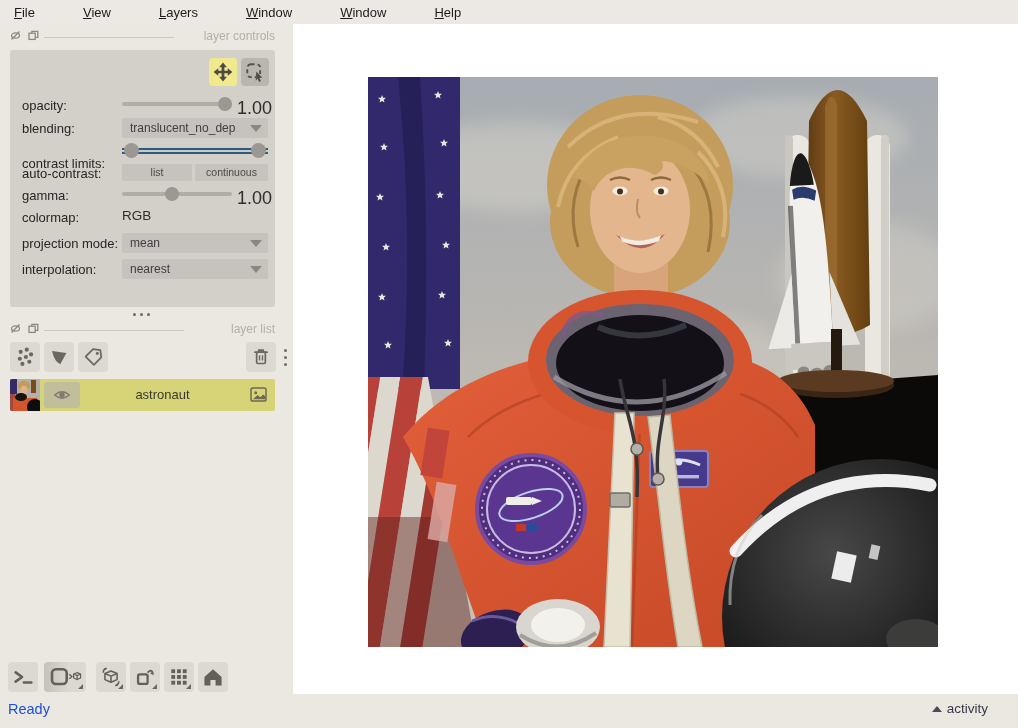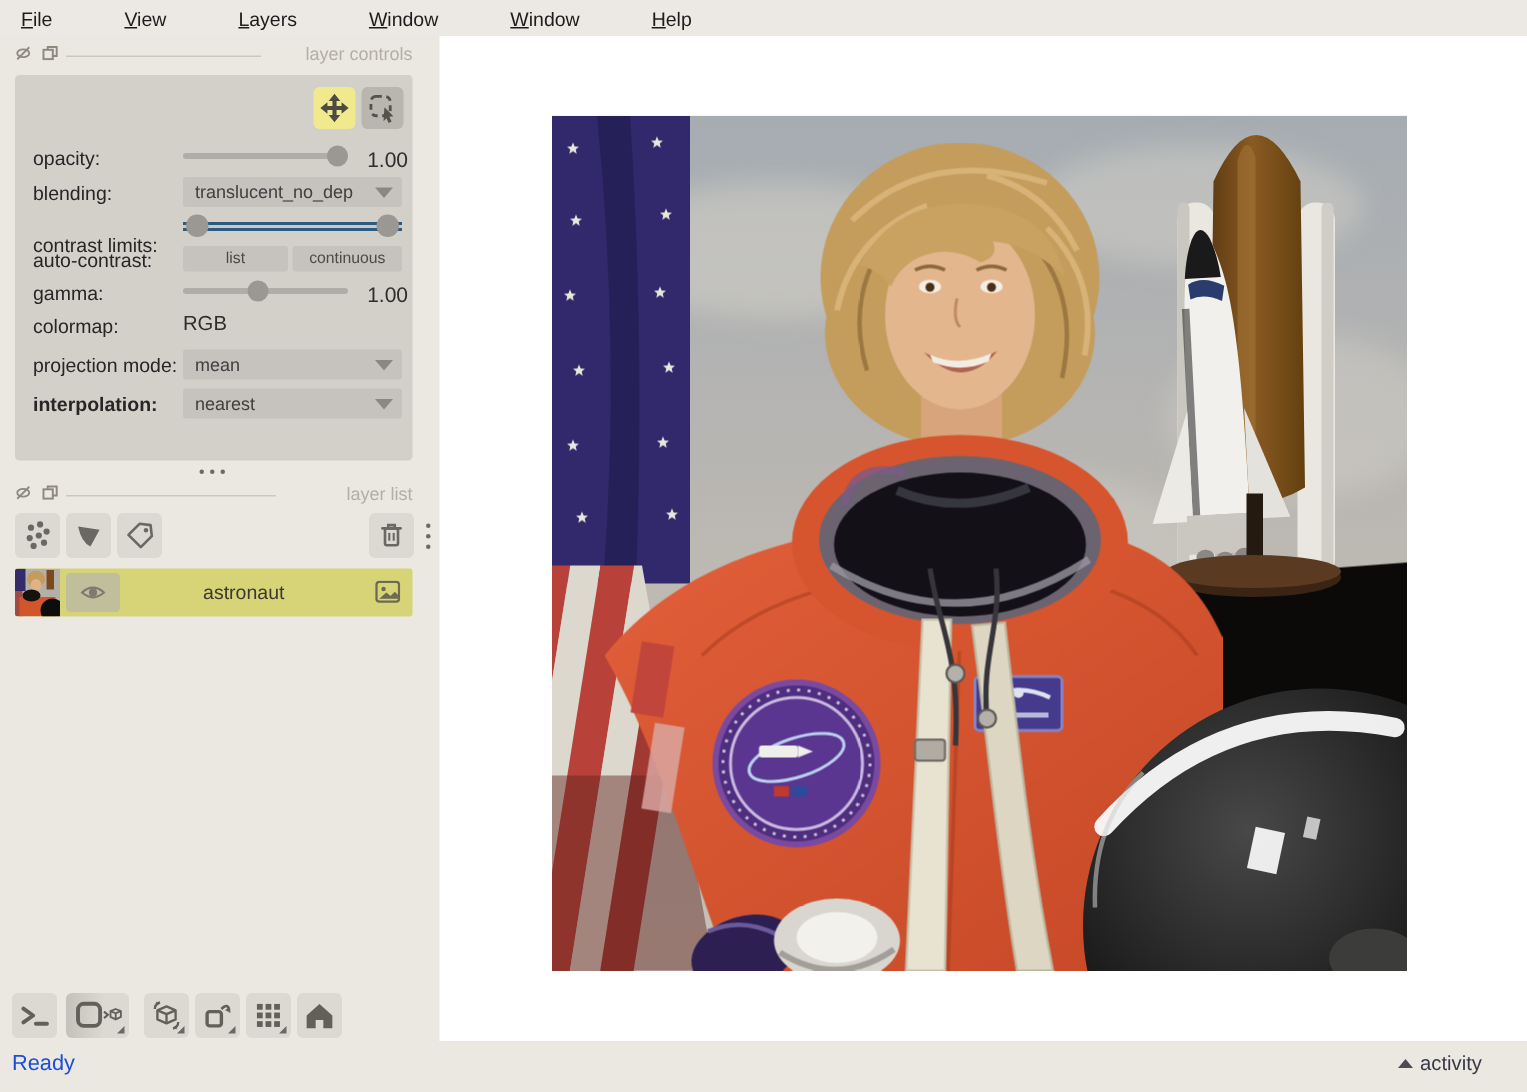--- a/index.html
+++ b/index.html
@@ -27,21 +27,21 @@
   .toolbtn { position:absolute; width:28px; height:28px; border-radius:4px;
     background:#b9b6b0; display:flex; align-items:center; justify-content:center; }
   .toolbtn.active { background:#f0e98e; }
   .row-label { position:absolute; left:12px; font-size:13px; color:#262626; }
   .slider { position:absolute; left:112px; width:110px; height:16px; }
   .slider .groove { position:absolute; left:0; right:0; top:6px; height:4px;
     border-radius:2px; background:#b0ada8; }
   .slider .handle { position:absolute; top:1px; width:14px; height:14px;
     border-radius:50%; background:#9b9893; }
   .slider-value { position:absolute; left:218px; width:44px; text-align:right;
-    font-size:14px; color:#2e2e2c; }
+    font-size:18px; color:#2e2e2c; }
   .rangeslider { position:absolute; left:112px; width:146px; height:18px; }
   .rangeslider .rg { position:absolute; left:0; right:0; top:6px; height:6px;
     background:#ccc9c4; border-top:2px solid #2b5b80; border-bottom:2px solid #2b5b80; }
   .rangeslider .handle { position:absolute; top:1px; width:15px; height:15px;
     border-radius:50%; background:#9b9893; }
   .dropdown { position:absolute; left:112px; width:146px; height:20px;
     background:#c6c2bd; border-radius:2px; }
   .dropdown .dval { position:absolute; left:8px; right:24px; top:0; line-height:20px;
     font-size:12px; color:#404040; white-space:nowrap; overflow:hidden; }
   .dropdown .darrow { position:absolute; right:6px; top:7px; width:0; height:0;
@@ -159,21 +159,21 @@
 
   <span class="row-label" style="top:160px;">colormap:</span>
   <span class="plain-value" style="top:158px;">RGB</span>
 
   <span class="row-label" style="top:186px;">projection mode:</span>
   <div class="dropdown" style="top:183px;">
     <span class="dval">mean</span>
     <span class="darrow"></span>
   </div>
 
-  <span class="row-label" style="top:212px;font-weight:bold;">interpolation:</span>
+  <span class="row-label" style="top:212px;">interpolation:</span>
   <div class="dropdown" style="top:209px;">
     <span class="dval">nearest</span>
     <span class="darrow"></span>
   </div>
 </div>
 
 <div class="hdots" style="left:133px; top:313px;">
     <i></i>
     <i></i>
     <i></i>

